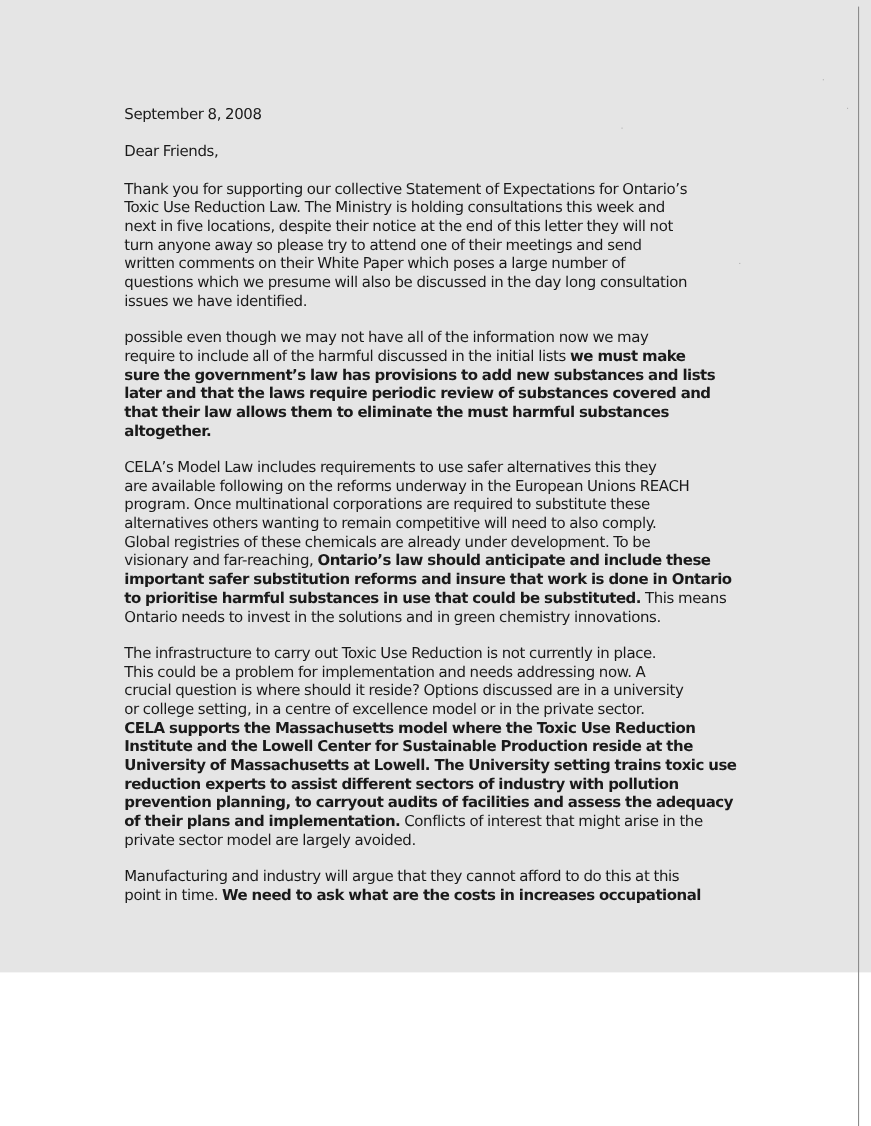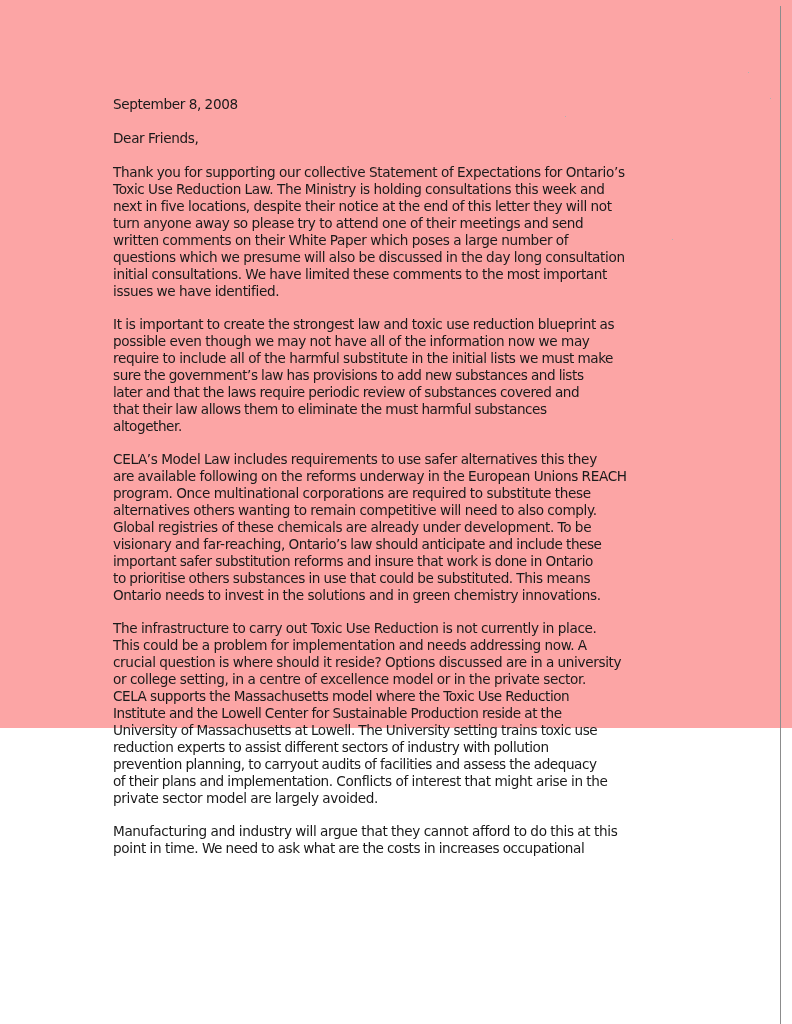--- a/index.html
+++ b/index.html
@@ -12,22 +12,22 @@
       height: 1024px;
       position: relative;
       overflow: hidden;
       font-family: "DejaVu Sans", sans-serif;
       color: #1a1a1a;
     }
     .page {
       position: absolute;
       left: 0; top: 0;
       width: 792px;
-      height: 728px;
-      background: #fca5a5;
+      height: 884px;
+      background: #e5e5e5;
     }
     .edge-line {
       position: absolute;
       left: 780px;
       top: 6px;
       width: 1px;
       height: 1018px;
       background: #8c8c8c;
     }
     .letter {
@@ -42,21 +42,21 @@
       height: 17px;
       white-space: nowrap;
       letter-spacing: -0.35px;
       word-spacing: -0.3px;
     }
     .para {
       margin: 0 0 16px 0;
     }
     .date { margin-bottom: 17px; }
     .salutation { margin-bottom: 17px; }
-    b { font-weight: normal; letter-spacing: -0.45px; }
+    b { font-weight: bold; letter-spacing: -0.45px; }
     .speck {
       position: absolute;
       width: 1px; height: 1px;
       background: #b0b0b0;
     }
   </style>
 </head>
 <body>
 
 <div class="page">
@@ -71,41 +71,39 @@
     <div class="line date">September 8, 2008</div>
     <div class="line salutation">Dear Friends,</div>
     <div id="paragraphs">
         <div class="para">
           <div class="line"><span>Thank you for supporting our collective Statement of Expectations for Ontario’s</span></div>
           <div class="line"><span>Toxic Use Reduction Law. The Ministry is holding consultations this week and</span></div>
           <div class="line"><span>next in five locations, despite their notice at the end of this letter they will not</span></div>
           <div class="line"><span>turn anyone away so please try to attend one of their meetings and send</span></div>
           <div class="line"><span>written comments on their White Paper which poses a large number of</span></div>
           <div class="line"><span>questions which we presume will also be discussed in the day long consultation</span></div>
-          <div class="line"><span>initial consultations. We have limited these comments to the most important</span></div>
           <div class="line"><span>issues we have identified.</span></div>
         </div>
         <div class="para">
-          <div class="line"><span>It is important to create the strongest law and toxic use reduction blueprint as</span></div>
           <div class="line"><span>possible even though we may not have all of the information now we may</span></div>
-          <div class="line"><span>require to include all of the harmful substitute in the initial lists </span><b>we must make</b></div>
+          <div class="line"><span>require to include all of the harmful discussed in the initial lists </span><b>we must make</b></div>
           <div class="line"><b>sure the government’s law has provisions to add new substances and lists</b></div>
           <div class="line"><b>later and that the laws require periodic review of substances covered and</b></div>
           <div class="line"><b>that their law allows them to eliminate the must harmful substances</b></div>
           <div class="line"><b>altogether.</b></div>
         </div>
         <div class="para">
           <div class="line"><span>CELA’s Model Law includes requirements to use safer alternatives this they</span></div>
           <div class="line"><span>are available following on the reforms underway in the European Unions REACH</span></div>
           <div class="line"><span>program. Once multinational corporations are required to substitute these</span></div>
           <div class="line"><span>alternatives others wanting to remain competitive will need to also comply.</span></div>
           <div class="line"><span>Global registries of these chemicals are already under development. To be</span></div>
           <div class="line"><span>visionary and far-reaching, </span><b>Ontario’s law should anticipate and include these</b></div>
           <div class="line"><b>important safer substitution reforms and insure that work is done in Ontario</b></div>
-          <div class="line"><b>to prioritise others substances in use that could be substituted.</b><span> This means</span></div>
+          <div class="line"><b>to prioritise harmful substances in use that could be substituted.</b><span> This means</span></div>
           <div class="line"><span>Ontario needs to invest in the solutions and in green chemistry innovations.</span></div>
         </div>
         <div class="para">
           <div class="line"><span>The infrastructure to carry out Toxic Use Reduction is not currently in place.</span></div>
           <div class="line"><span>This could be a problem for implementation and needs addressing now. A</span></div>
           <div class="line"><span>crucial question is where should it reside? Options discussed are in a university</span></div>
           <div class="line"><span>or college setting, in a centre of excellence model or in the private sector.</span></div>
           <div class="line"><b>CELA supports the Massachusetts model where the Toxic Use Reduction</b></div>
           <div class="line"><b>Institute and the Lowell Center for Sustainable Production reside at the</b></div>
           <div class="line"><b>University of Massachusetts at Lowell. The University setting trains toxic use</b></div>

